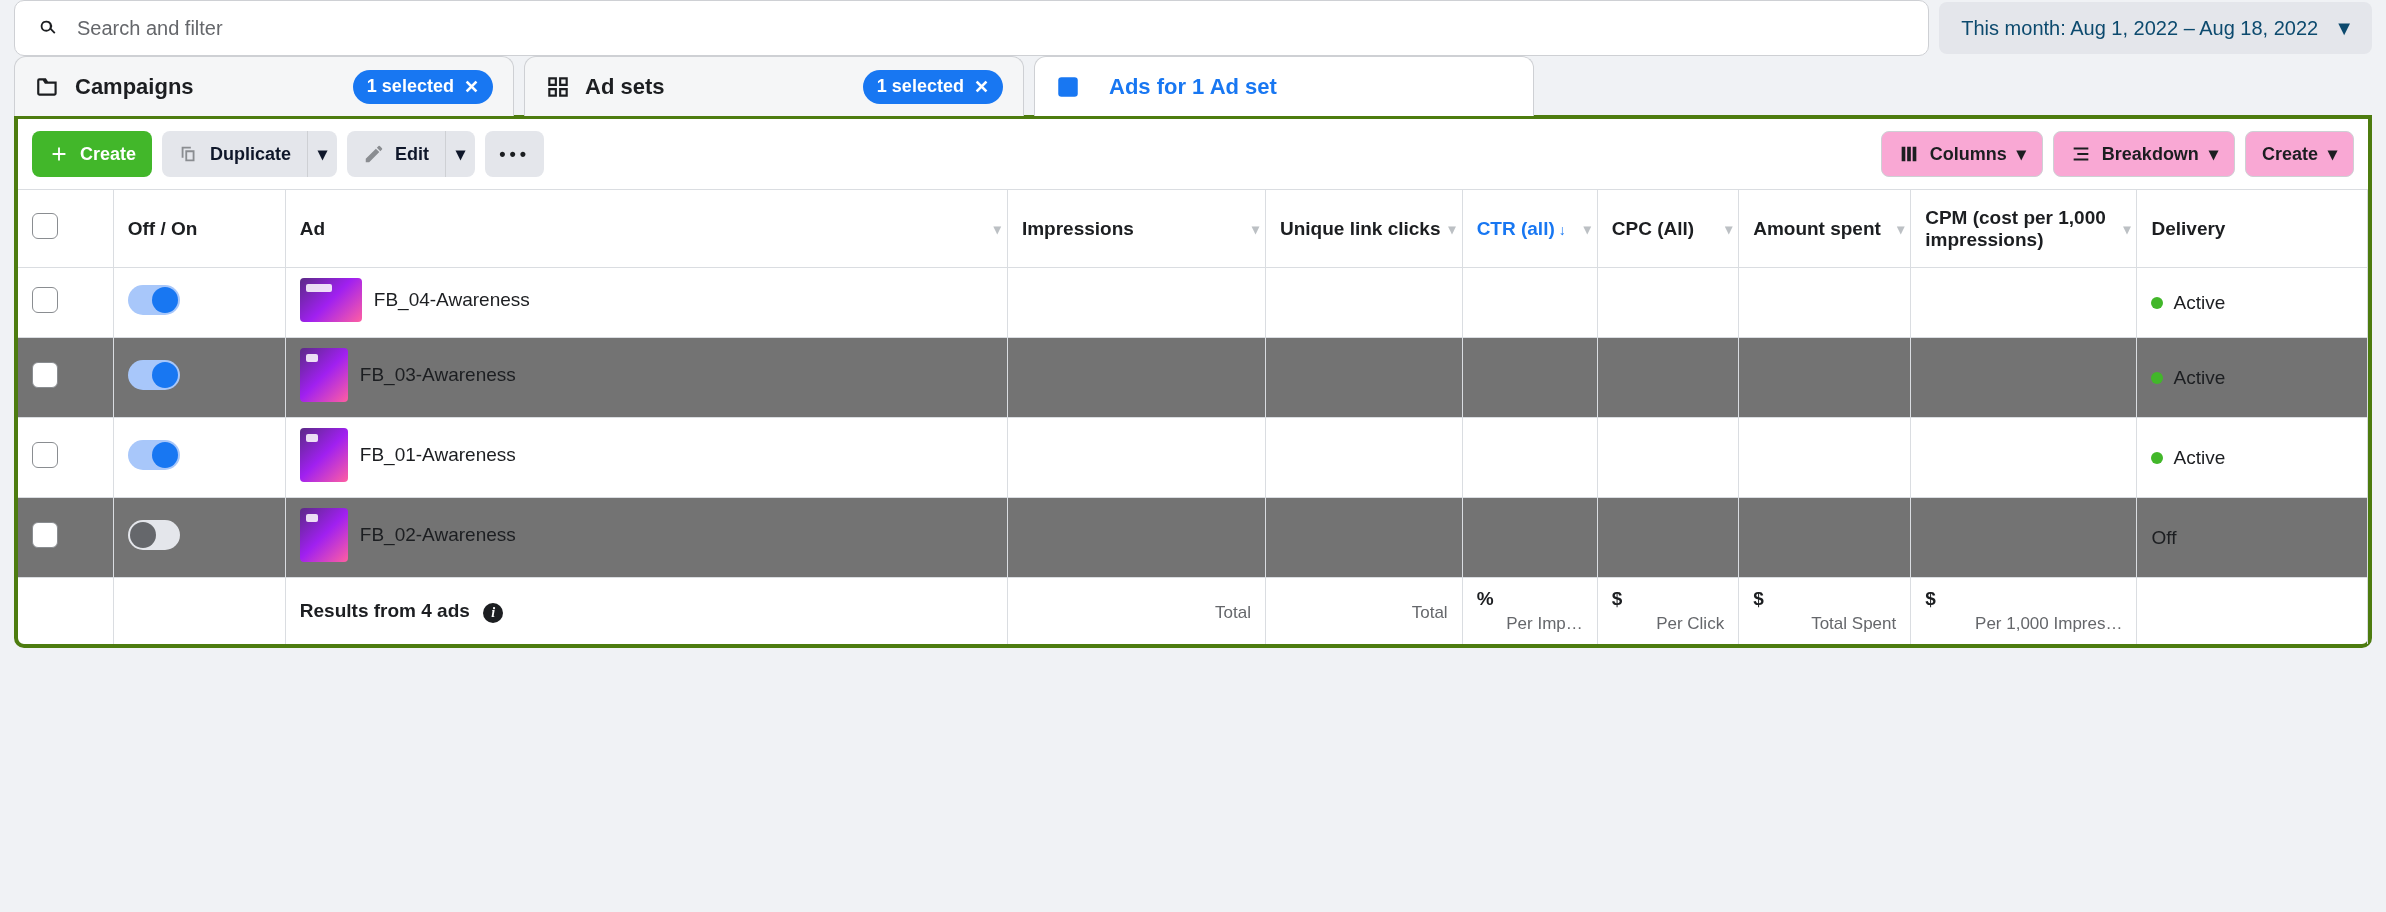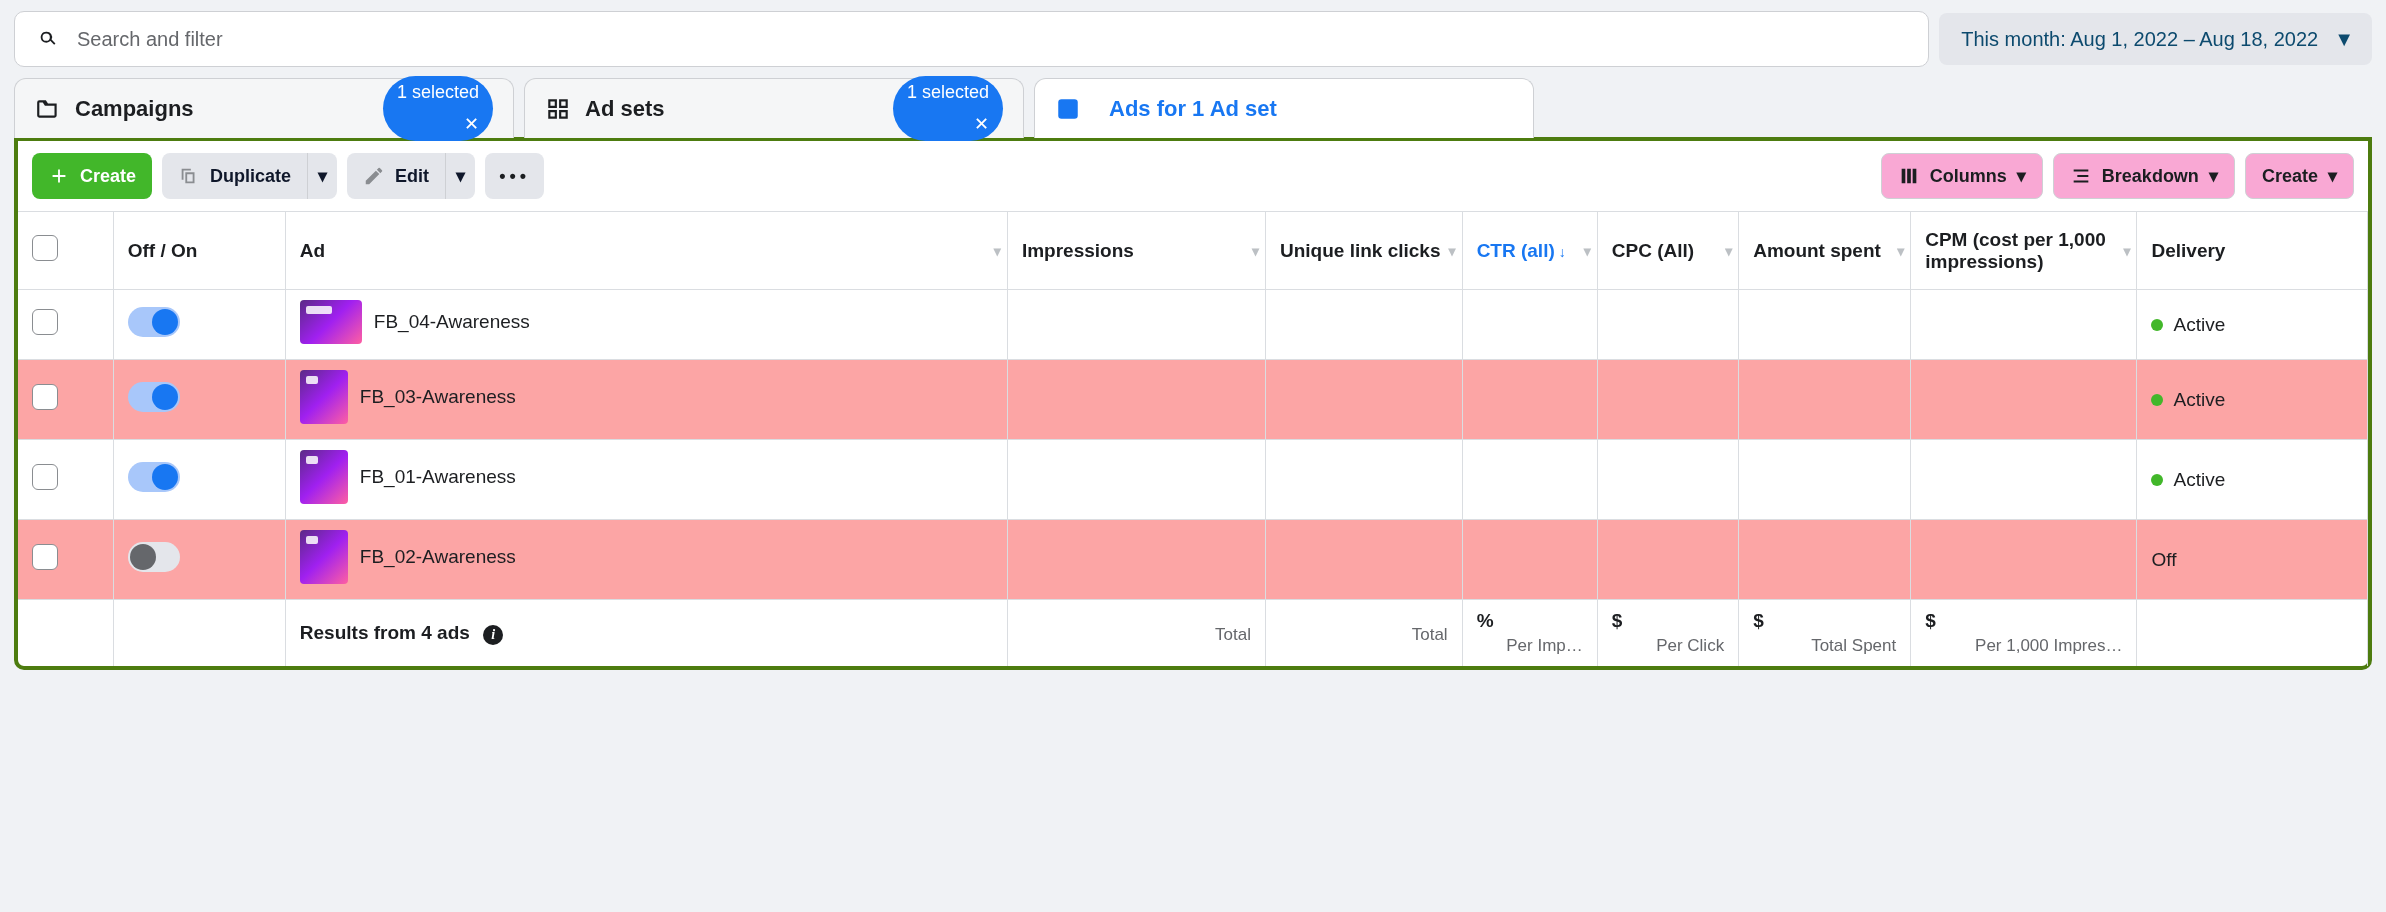--- a/index.html
+++ b/index.html
@@ -5,21 +5,21 @@
   * { box-sizing: border-box; margin: 0; padding: 0; }
   body {
     font-family: Helvetica, Arial, sans-serif;
     background: #f0f2f5;
     color: #1c1e21;
     font-size: 18px;
   }
   .top-bar {
     display: flex;
     align-items: center;
-    padding: 11px 14px;
+    padding: 0 14px;
     gap: 10px;
   }
   .search-box {
     flex: 1;
     background: #fff;
     border: 1px solid #ced0d4;
     border-radius: 10px;
     height: 56px;
     display: flex;
     align-items: center;
@@ -72,25 +72,24 @@
     color: #1877f2;
     gap: 28px;
   }
   .tab .spacer { flex: 1; }
   .pill {
     background: #1877f2;
     color: #fff;
     border-radius: 999px;
     padding: 6px 14px;
     font-size: 18px;
-    font-weight: 400;
+    font-weight: 700;
     display: inline-flex;
-    align-items: flex-end;
-    gap: 10px;
-    flex-direction: column;
+    align-items: flex-start;
+    gap: 10px;
   }
   .pill .x { font-size: 18px; cursor: pointer; }
   .toolbar {
     background: #fff;
     border: 4px solid #4d7c0f;
     border-radius: 0 0 10px 10px;
     margin: -1px 14px 0 14px;
   }
   .toolbar-row {
     display: flex;
@@ -130,21 +129,21 @@
     vertical-align: middle;
     font-size: 19px;
   }
   .table th {
     font-weight: 700;
     height: 78px;
     position: relative;
     background:#fff;
   }
   .table tbody tr { height: 60px; padding-left: 38px; }
-  .table tbody tr.alt { background:#fca5a5; }
+  .table tbody tr.alt { background:#737373; }
   .sort-col { color:#1877f2; }
   .sort-arrow { color:#1877f2; font-size:14px; margin-left:4px; }
   .chev-th { position:absolute; right:6px; top:50%; transform:translateY(-50%); color:#bcc0c4; font-size:14px; }
 
   .chk {
     width: 26px; height: 26px; border:1.5px solid #8a8d91; border-radius:6px;
     background:#fff; display:inline-block;
   }
   .toggle {
     width: 52px; height: 30px; border-radius: 999px; position: relative;

